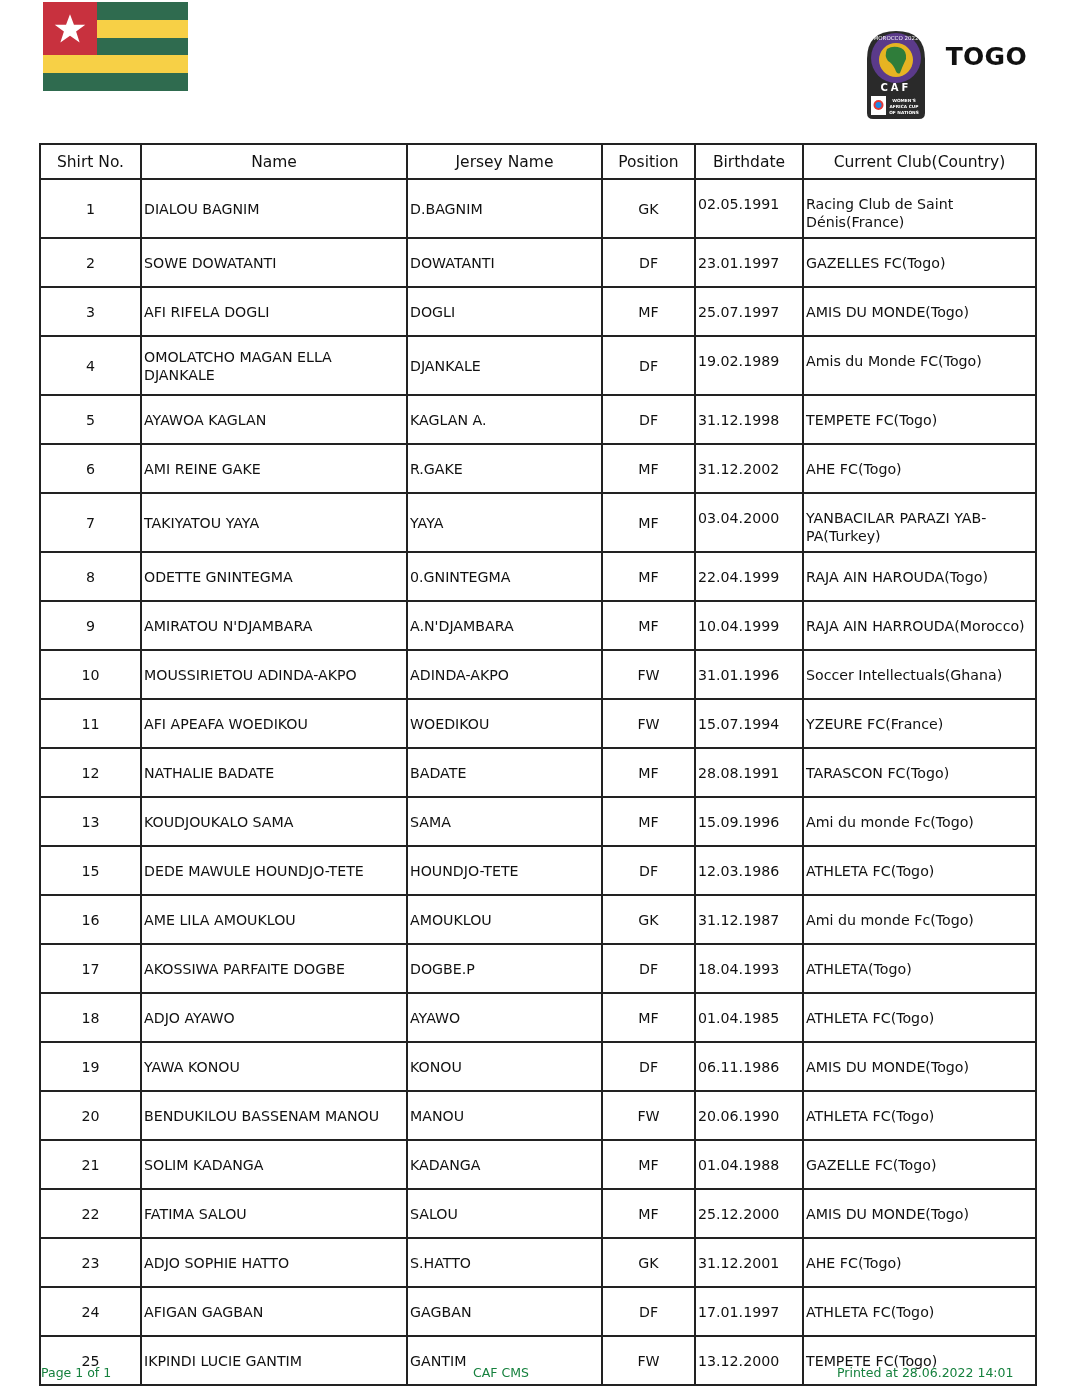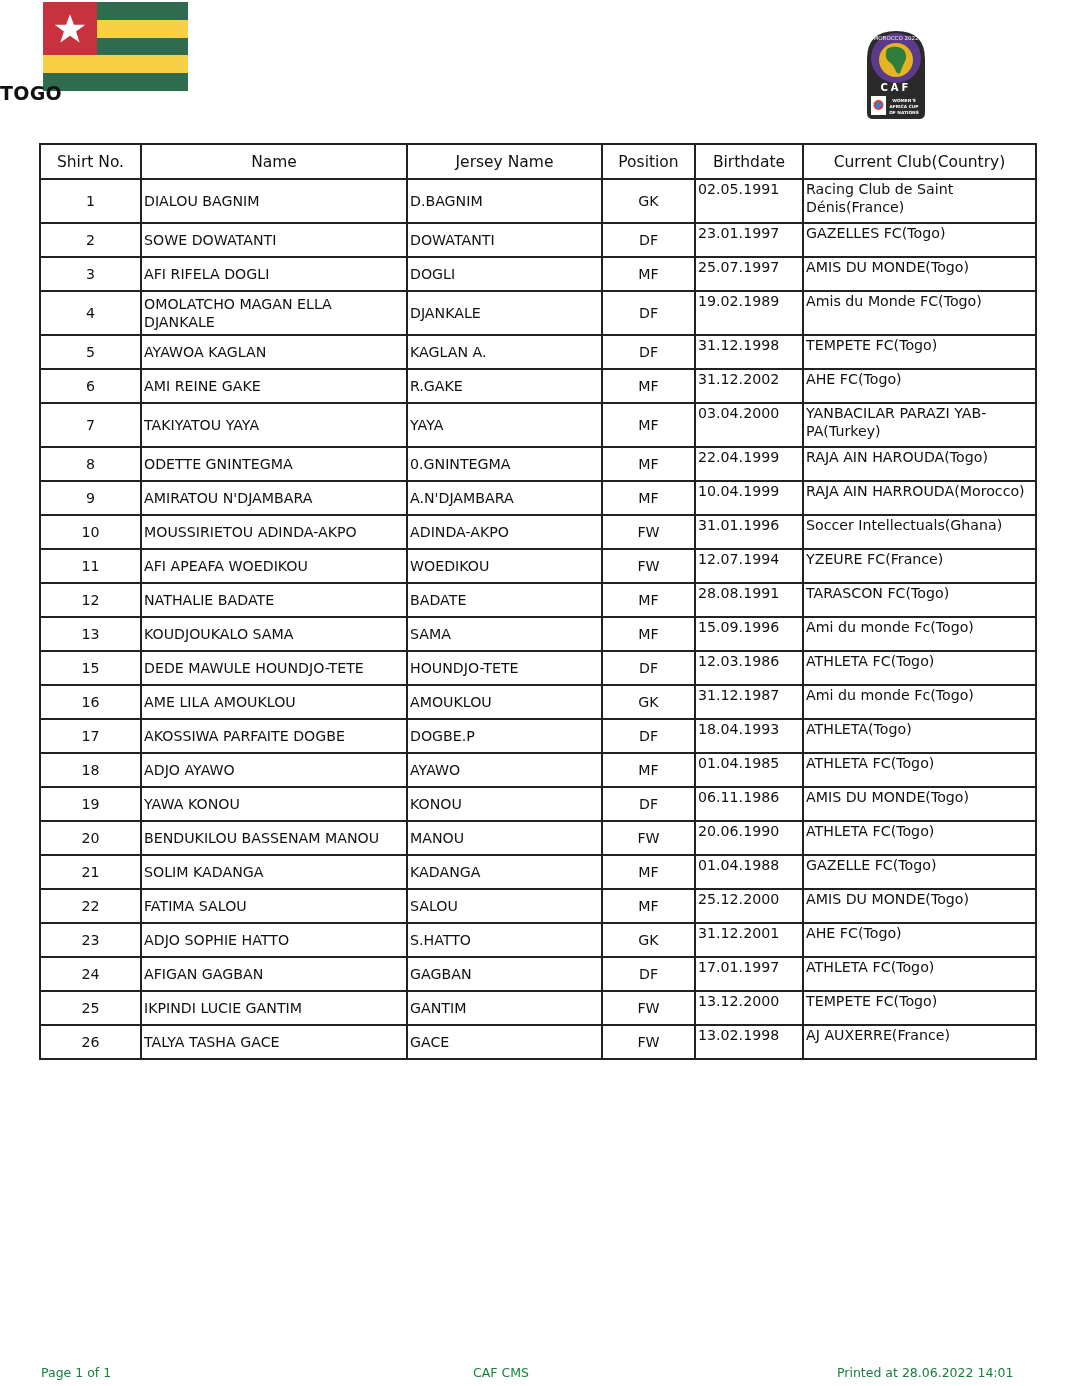--- a/index.html
+++ b/index.html
@@ -3,30 +3,30 @@
   <meta charset="utf-8">
   <style>
     html, body { margin: 0; padding: 0; background: #ffffff; }
     body { width: 1080px; height: 1386px; position: relative; font-family: "DejaVu Sans", sans-serif; color: #111; overflow: hidden; }
 
     .flag { position: absolute; left: 43px; top: 2px; width: 145px; height: 89px; }
     .flag .stripe { position: absolute; left: 0; width: 145px; height: 17.8px; }
     .flag .canton { position: absolute; left: 0; top: 0; width: 54px; height: 53.4px; background: #c8313e; }
     .flag .star { position: absolute; left: 0; top: 0; width: 54px; height: 53.4px; display: flex; align-items: center; justify-content: center; }
 
-    .title { position: absolute; left: 0; width: 1027px; top: 42px; text-align: left; font-family: "DejaVu Sans", sans-serif; font-weight: bold; font-size: 19px; letter-spacing: 0.3px; margin-top: 40px; }
+    .title { position: absolute; left: 0; width: 1027px; top: 42px; text-align: right; font-family: "DejaVu Sans", sans-serif; font-weight: bold; font-size: 25px; letter-spacing: 0.3px; }
 
     .logo { position: absolute; left: 861px; top: 29px; width: 70px; height: 91px; }
 
     table.roster { position: absolute; left: 39px; top: 143px; width: 996px; border-collapse: collapse; font-family: "DejaVu Sans", sans-serif; font-size: 14.2px; table-layout: fixed; }
     table.roster th, table.roster td { border: 2px solid #222; }
     table.roster th { font-weight: normal; font-size: 15.5px; height: 33px; text-align: center; padding: 0; }
     table.roster td { padding: 0 2px; height: 32px; vertical-align: middle; line-height: 18px; }
     table.roster td.num, table.roster td.pos { text-align: center; }
-    table.roster td.bd, table.roster td.club { vertical-align: top; padding-top: 0; }
+    table.roster td.bd, table.roster td.club { vertical-align: top; padding-top: 15px; }
     table.roster tr.tall td { height: 42px; }
 
     .footer { position: absolute; top: 1365px; font-family: "DejaVu Sans", sans-serif; font-size: 12.5px; color: #15803d; }
     .footer.left { left: 41px; }
     .footer.center { left: 465px; margin-left: 8px; }
     .footer.right { left: 837px; }
   </style>
 </head>
 <body>
 
@@ -161,21 +161,21 @@
         <td class="jersey">ADINDA-AKPO</td>
         <td class="pos">FW</td>
         <td class="bd">31.01.1996</td>
         <td class="club">Soccer Intellectuals(Ghana)</td>
       </tr>
       <tr>
         <td class="num">11</td>
         <td class="name">AFI APEAFA WOEDIKOU</td>
         <td class="jersey">WOEDIKOU</td>
         <td class="pos">FW</td>
-        <td class="bd">12.07.1994</td>
+        <td class="bd">15.07.1994</td>
         <td class="club">YZEURE FC(France)</td>
       </tr>
       <tr>
         <td class="num">12</td>
         <td class="name">NATHALIE BADATE</td>
         <td class="jersey">BADATE</td>
         <td class="pos">MF</td>
         <td class="bd">28.08.1991</td>
         <td class="club">TARASCON FC(Togo)</td>
       </tr>

